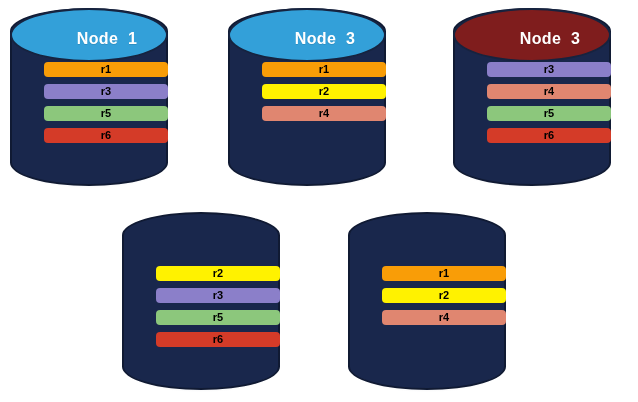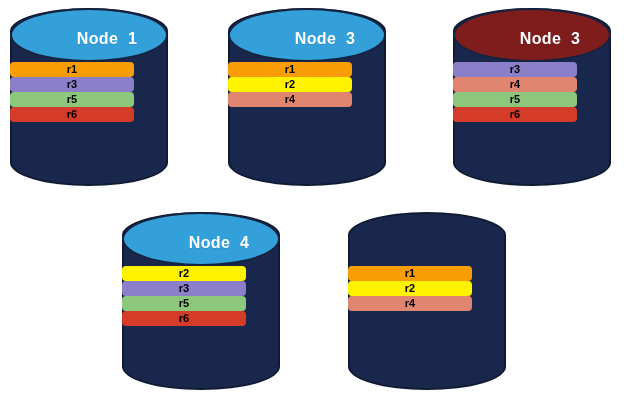--- a/index.html
+++ b/index.html
@@ -75,21 +75,22 @@
     padding-left: 36px;
   }
 
   
   .replica-list {
     position: absolute;
     left: 0;
     right: 0;
     display: flex;
     flex-direction: column;
-    align-items: flex-start;
+    align-items: flex-end;
+    gap: 7px;
   }
 
   .replica-bar {
     width: 124px;
     height: 15px;
     border-radius: 4px;
     display: flex;
     align-items: center;
     justify-content: center;
     box-sizing: border-box;
@@ -164,23 +165,20 @@
           <span class="replica-label" style="color: rgb(0, 0, 0);">r5</span>
         </div>
         <div class="replica-bar" style="background: rgb(212, 59, 40);">
           <span class="replica-label" style="color: rgb(0, 0, 0);">r6</span>
         </div>
       </div>
     </div>
     <div class="node" style="left: 122px; top: 212px; width: 158px; height: 178px;">
       <div class="cyl-shadow"></div>
       <div class="cyl-body" style="background: rgb(25, 39, 76); border-color: rgb(16, 26, 51);"></div>
-      <div class="cyl-top" style="background: rgb(51, 160, 217); border-color: rgb(22, 35, 63);">
-        <div class="node-title" style="color: rgb(255, 255, 255);">Node  4</div>
-      </div>
       <div class="replica-list" style="top: 54px;">
         <div class="replica-bar" style="background: rgb(255, 242, 0);">
           <span class="replica-label" style="color: rgb(0, 0, 0);">r2</span>
         </div>
         <div class="replica-bar" style="background: rgb(139, 127, 201);">
           <span class="replica-label" style="color: rgb(0, 0, 0);">r3</span>
         </div>
         <div class="replica-bar" style="background: rgb(140, 199, 124);">
           <span class="replica-label" style="color: rgb(0, 0, 0);">r5</span>
         </div>

